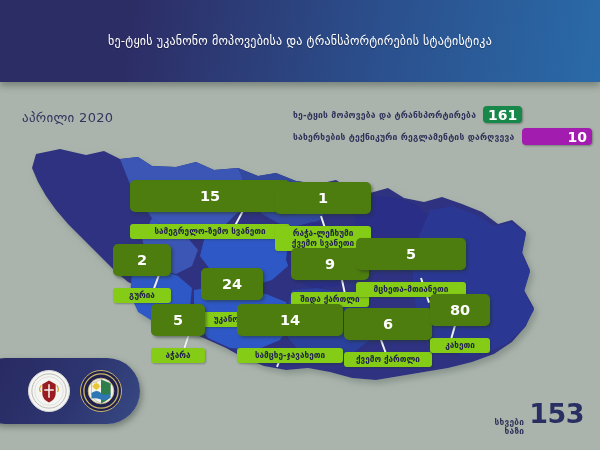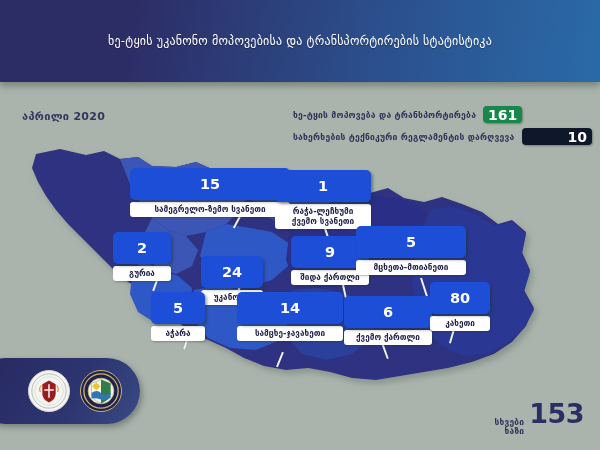--- a/index.html
+++ b/index.html
@@ -25,21 +25,21 @@
     font-size:12px;
     letter-spacing:.2px;
     font-weight:normal;
     white-space:nowrap;
     text-shadow:0 1px 1px rgba(0,0,0,.35);
   }
 
   
   .date-label {
     position:absolute; left:22px; top:110px;
-    color:#33365e; font-size:11px; font-weight:bold;
+    color:#33365e; font-size:13px; font-weight:normal;
     letter-spacing:.3px;
     z-index:5;
   }
 
   
   .legend { position:absolute; right:8px; top:106px; z-index:5; }
   .legend-row {
     display:flex; align-items:center; justify-content:flex-start;
     margin-bottom:5px;
   }
@@ -48,41 +48,41 @@
     margin-right:7px; white-space:nowrap; letter-spacing:.2px;
   }
   .legend-badge {
     min-width:27px; height:17px; border-radius:4px;
     display:flex; align-items:center; justify-content:center;
     color:#fff; font-size:14px; font-weight:bold;
     padding:0 5px;
     box-shadow:1px 1px 2px rgba(40,50,45,.4);
   }
   .legend-badge.green { background:#17874a; }
-  .legend-badge.navy  { background:#0f172a;padding-left:46px; }
+  .legend-badge.navy  { background:#a21caf;padding-left:46px; }
 
   
   .map-wrap { position:absolute; left:0; top:140px; width:600px; height:250px; z-index:1; }
   .map-wrap svg { display:block; width:600px; height:250px; overflow:visible; }
 
   
   .marker { position:absolute; z-index:4; }
   .marker-count {
     position:relative;
     min-width:34px; height:26px; border-radius:5px;
-    background:#1d4ed8;
+    background:#4d7c0f;
     display:flex; align-items:center; justify-content:center;
     color:#ffffff; font-size:14.5px; font-weight:bold;
     padding:16px 7px;
     box-shadow:2px 2px 3px rgba(35,50,40,.45);
-    margin:0 auto;
+    margin:12px auto;
   }
   .marker-name {
     margin-top:2px;
-    background:#ffffff; border-radius:3px;
+    background:#84cc16; border-radius:3px;
     color:#20204a; font-size:8.2px; font-weight:bold;
     padding:2px 5px 2.5px 5px;
     white-space:nowrap; text-align:center;
     line-height:1.25;
     box-shadow:1px 1px 2px rgba(35,50,40,.35);
   }
   .marker-name.two-line { white-space:normal; }
 
   .leader {
     position:absolute;

